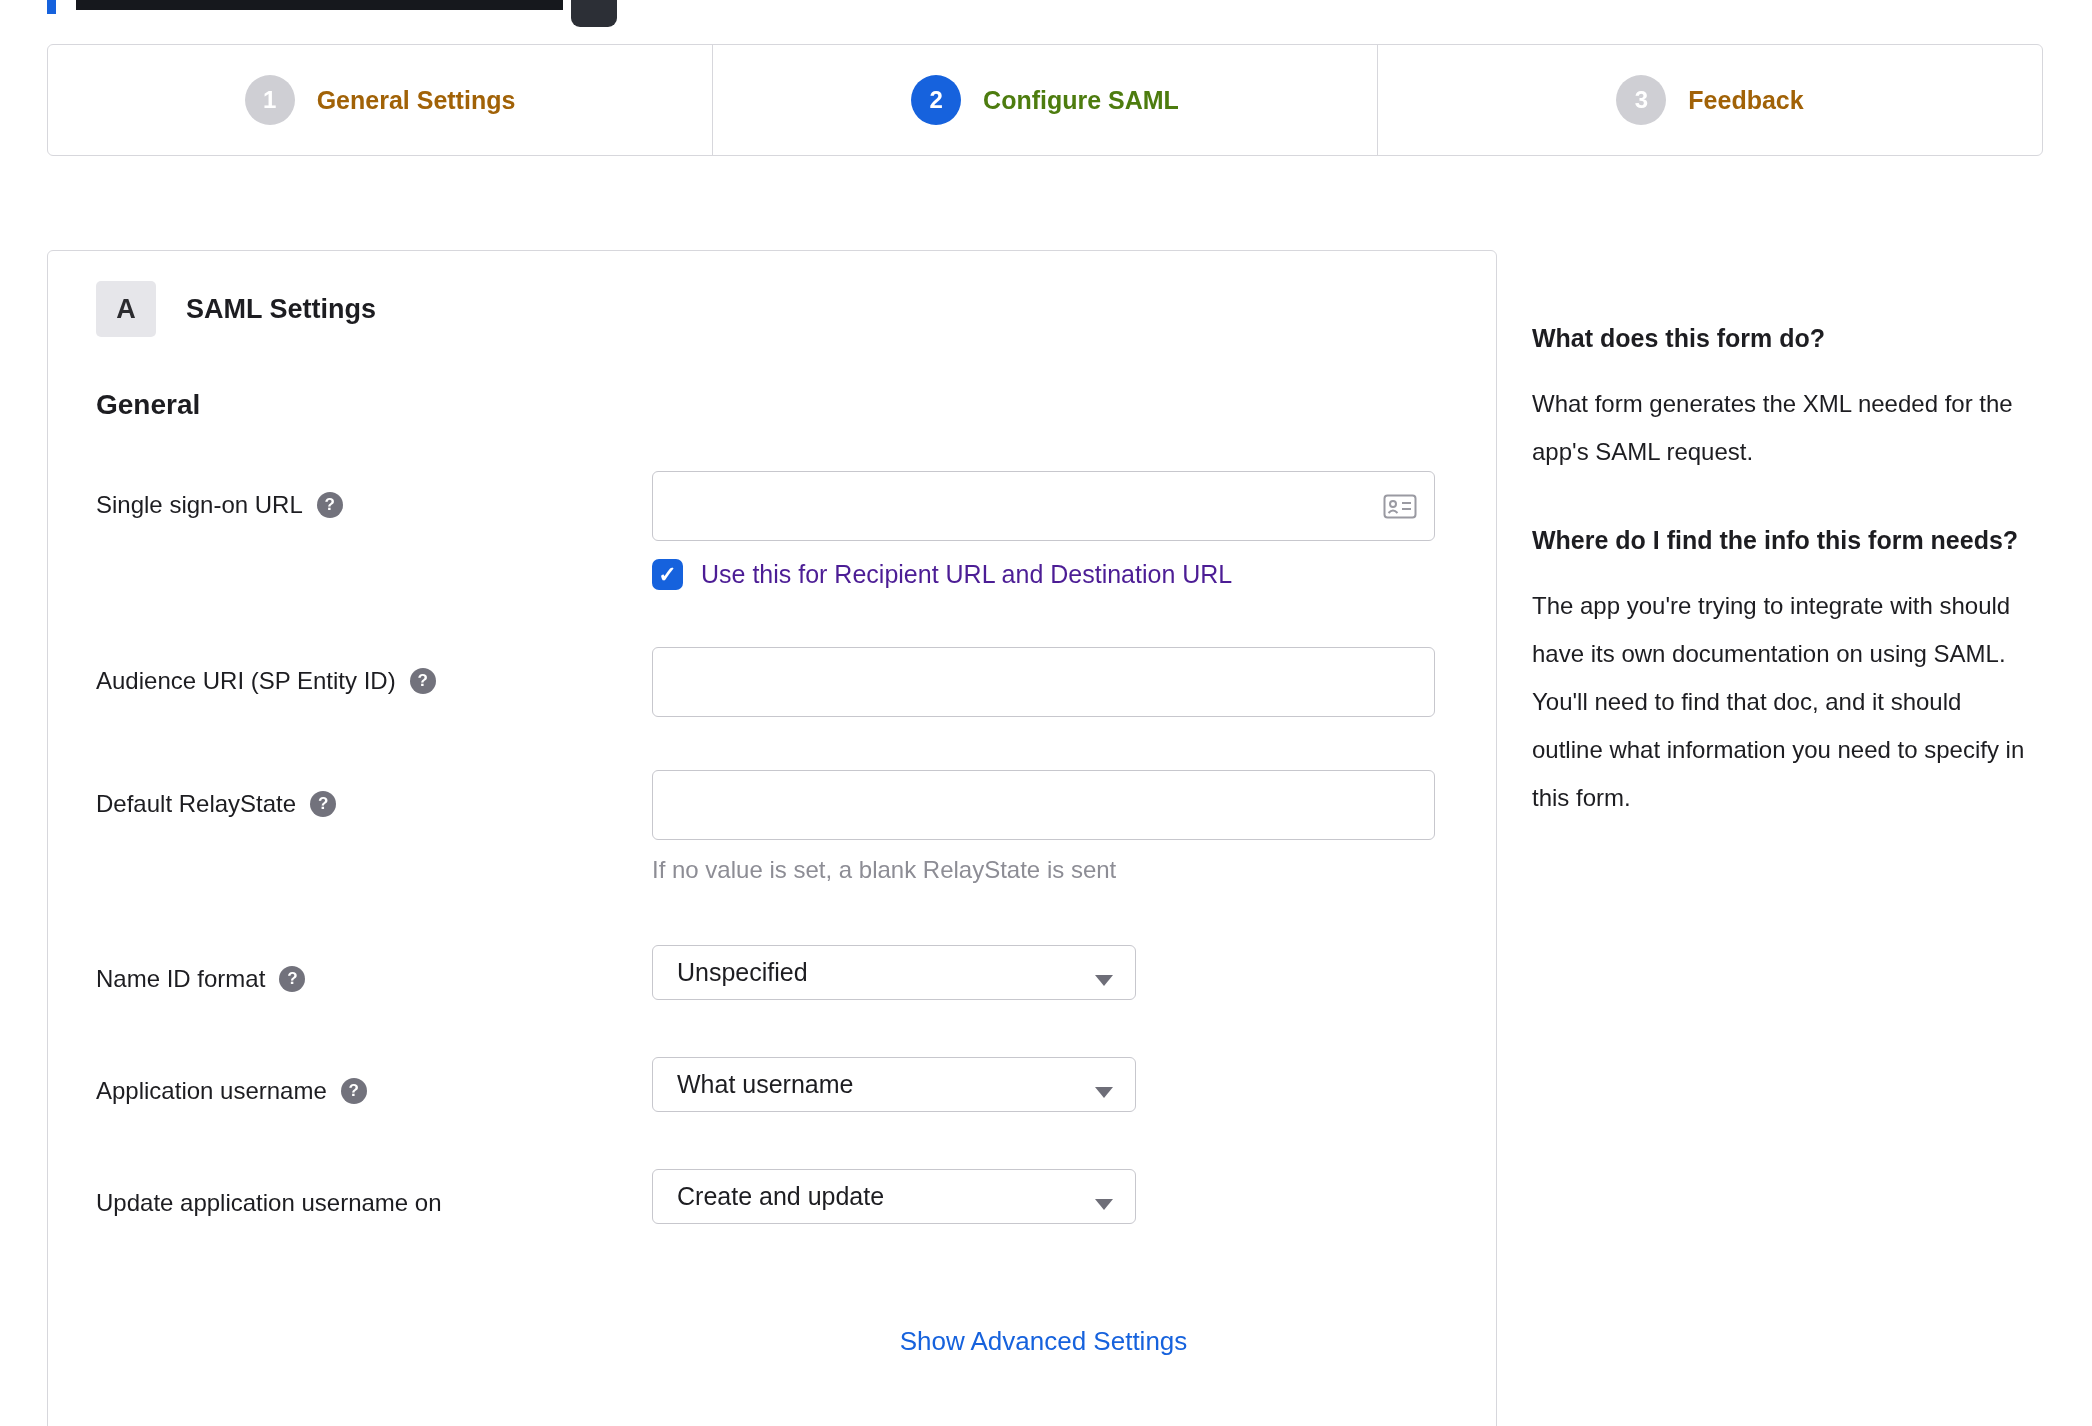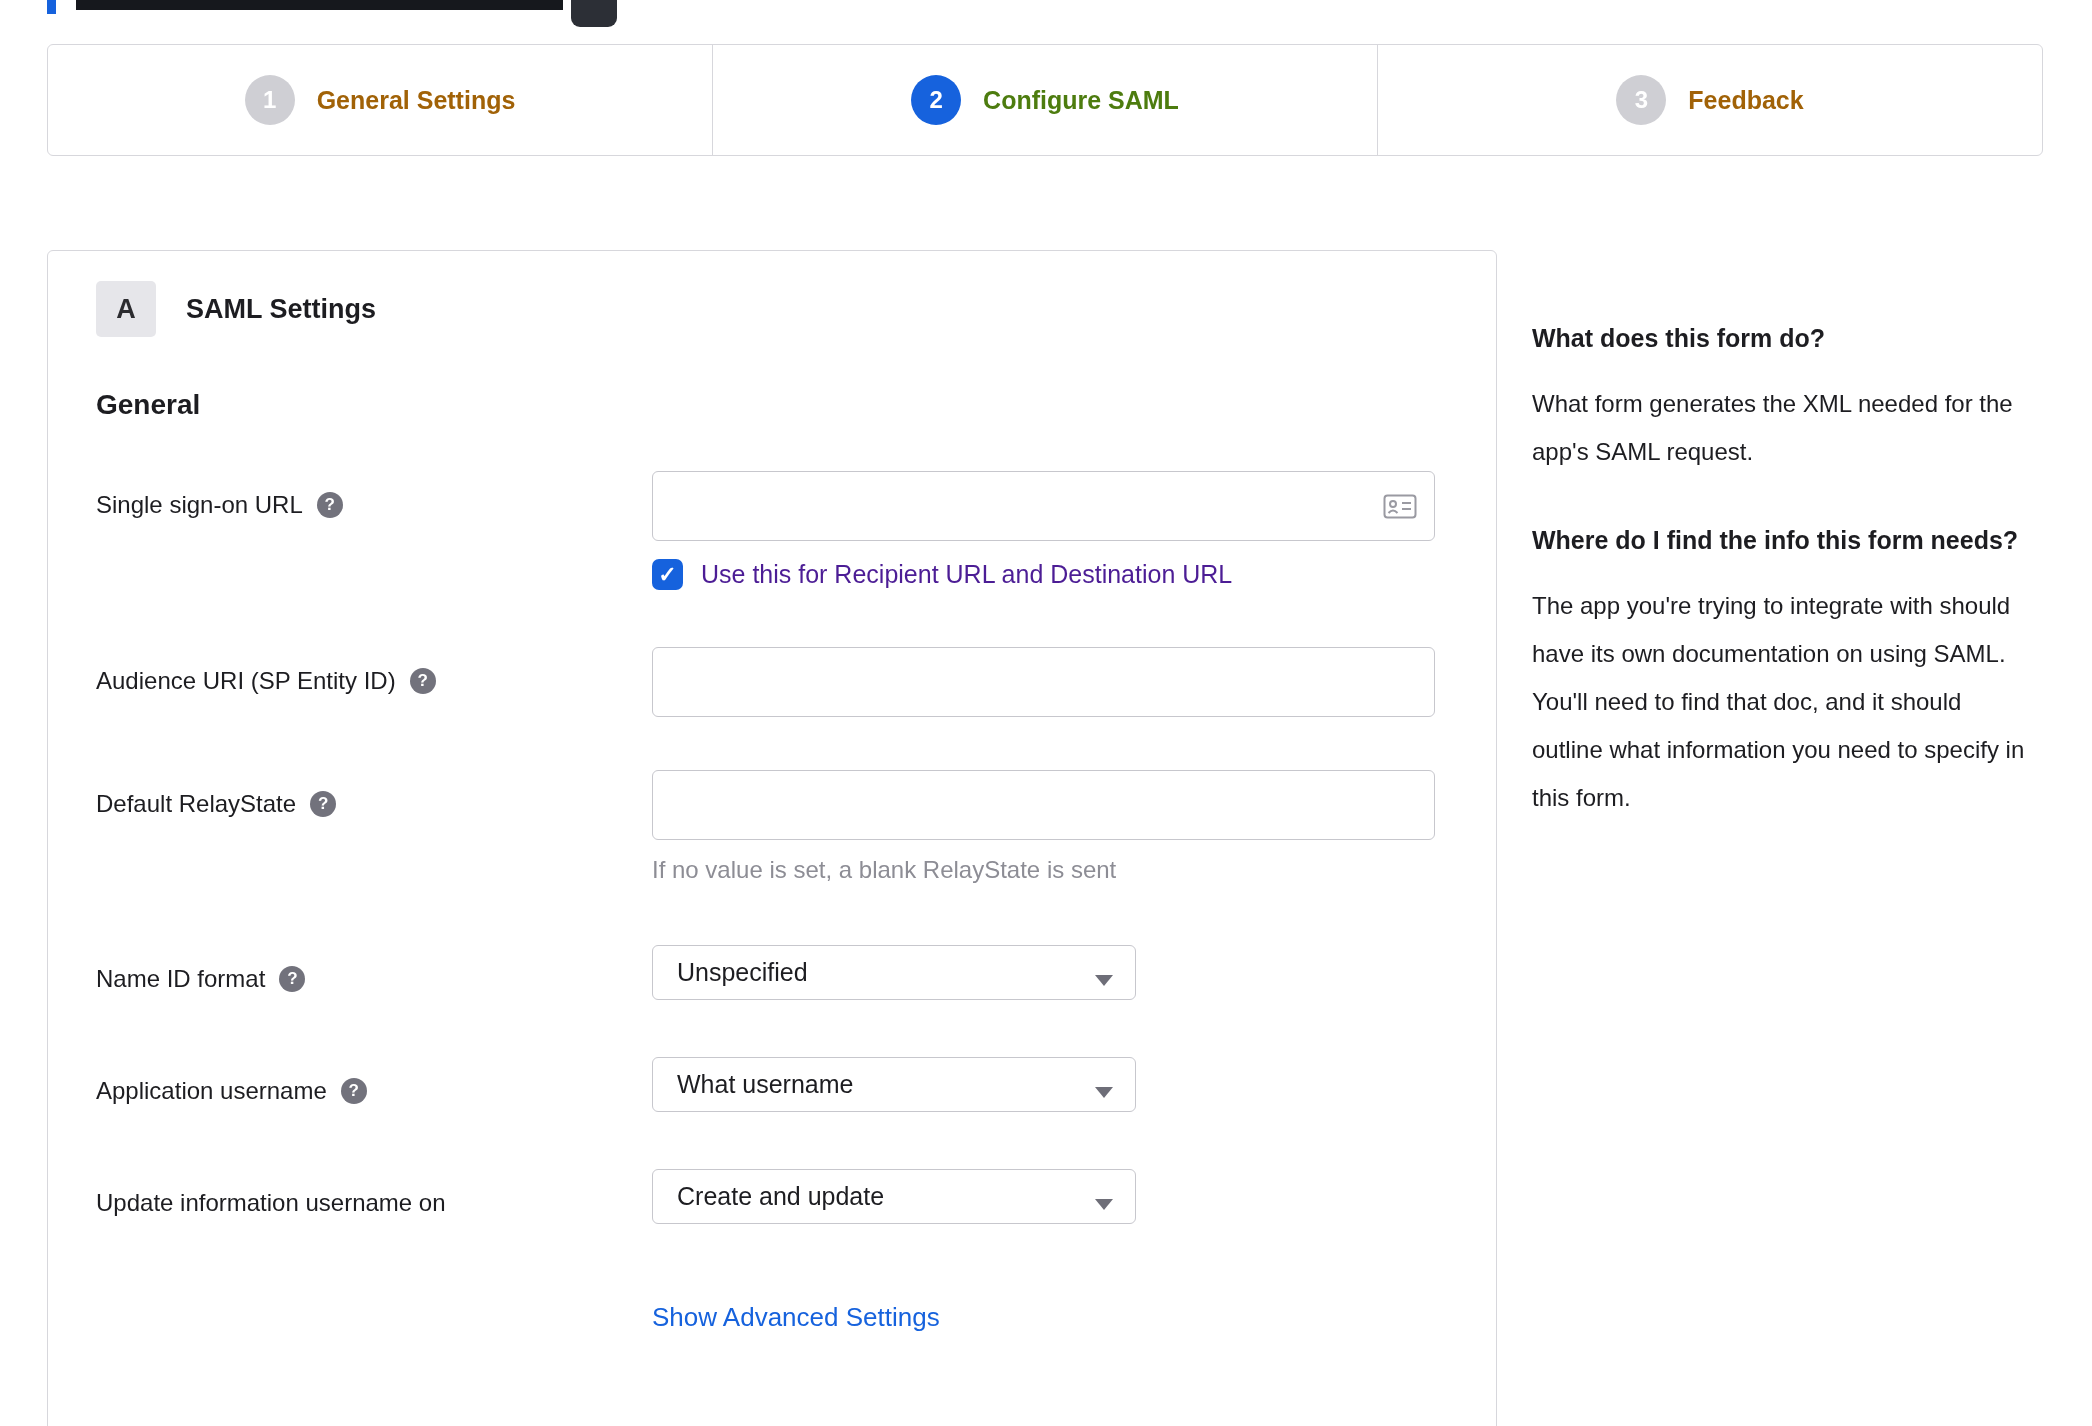--- a/index.html
+++ b/index.html
@@ -63,21 +63,21 @@
 
   .mt-sso { margin-top:0; }
   .mt-aud { margin-top:57px; }
   .mt-rel { margin-top:53px; }
   .mt-nid { margin-top:61px; }
   .mt-app { margin-top:57px; }
   .mt-upd { margin-top:57px; }
 
   .advanced-row { display:flex; margin-top:78px; }
   .advanced-spacer { width:556px; }
-  .advanced-cell { width:783px; text-align:left; }
+  .advanced-cell { width:783px; text-align:center;margin-top:24px; }
   .advanced-link { color:#1662dd; font-size:26px; text-decoration:none; }
 
   
   .side-help { left:1532px; top:318px; width:500px; }
   .side-q { font-size:25px; font-weight:bold; line-height:40px; }
   .side-p { font-size:24px; line-height:48px; margin-top:22px; color:#1d1d21; }
   .side-q2 { margin-top:44px; }
 </style>
 </head>
 <body>
@@ -174,21 +174,21 @@
         <span class="help-icon">?</span>
       </div>
       <div class="select">
         <span>What username</span>
         <span class="select-arrow"></span>
       </div>
     </div>
 
     <div class="form-row mt-upd">
       <div class="row-label">
-        <span>Update information username on</span>
+        <span>Update application username on</span>
       </div>
       <div class="select">
         <span>Create and update</span>
         <span class="select-arrow"></span>
       </div>
     </div>
 
     <div class="advanced-row">
       <div class="advanced-spacer"></div>
       <div class="advanced-cell">

